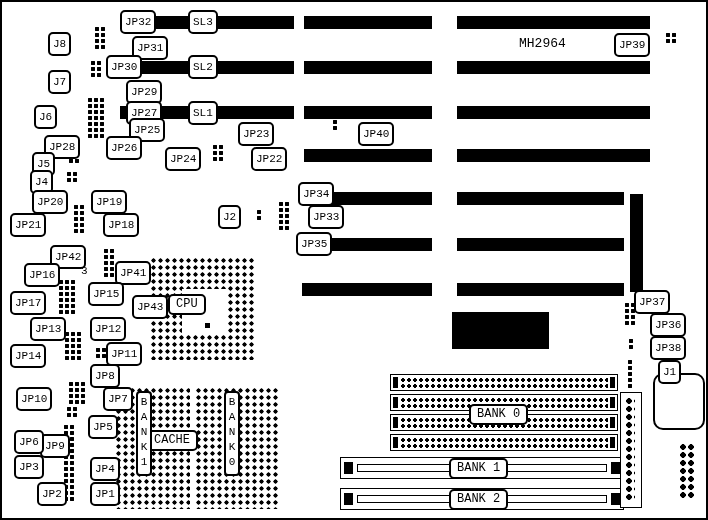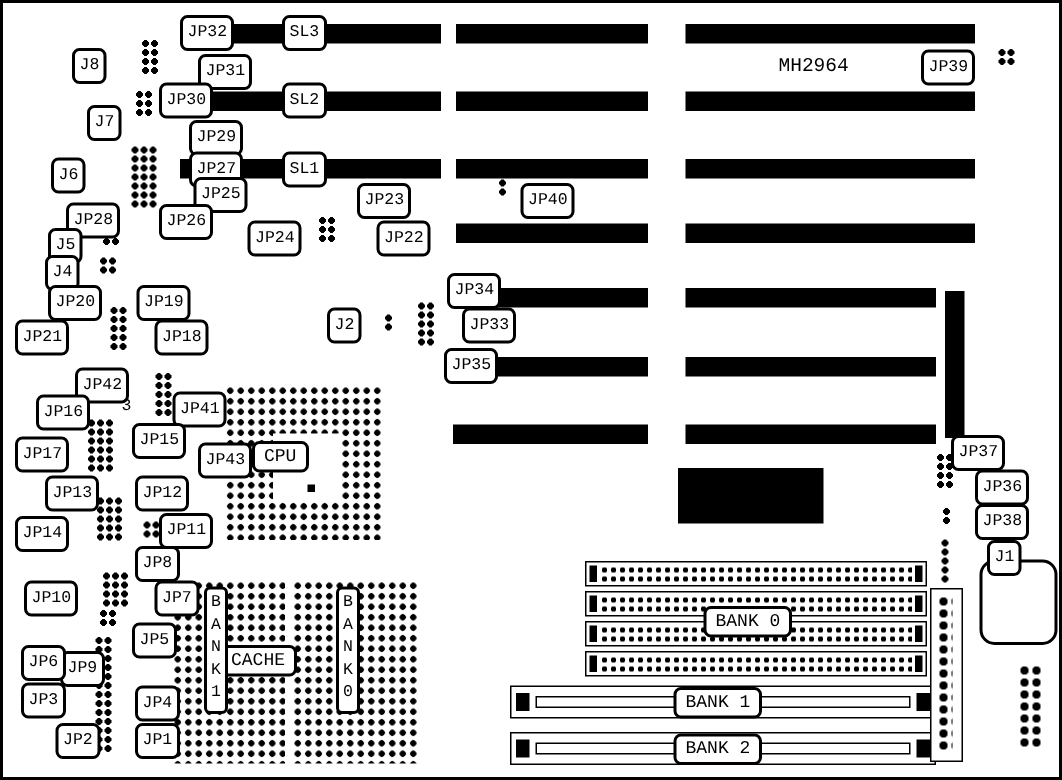--- a/index.html
+++ b/index.html
@@ -129,21 +129,21 @@
   <div class="jmp" style="left:625px;top:357px;width:6px;height:30px"></div>
 
   <div class="lbl" style="left:186px;top:8px">SL3</div>
   <div class="lbl" style="left:186px;top:53px">SL2</div>
   <div class="lbl" style="left:186px;top:99px">SL1</div>
 
   <div class="lbl" style="left:118px;top:8px">JP32</div>
   <div class="lbl" style="left:46px;top:30px">J8</div>
   <div class="lbl" style="left:130px;top:34px">JP31</div>
   <div class="lbl" style="left:104px;top:53px">JP30</div>
-  <div class="lbl" style="left:56px;top:68px">J7</div>
+  <div class="lbl" style="left:46px;top:68px">J7</div>
   <div class="lbl" style="left:124px;top:78px">JP29</div>
   <div class="lbl" style="left:32px;top:103px">J6</div>
   <div class="lbl" style="left:124px;top:99px">JP27</div>
   <div class="lbl" style="left:127px;top:116px">JP25</div>
   <div class="lbl" style="left:42px;top:133px">JP28</div>
   <div class="lbl" style="left:104px;top:134px">JP26</div>
   <div class="lbl" style="left:30px;top:150px">J5</div>
   <div class="lbl" style="left:28px;top:168px">J4</div>
 
   <div class="lbl" style="left:30px;top:188px">JP20</div>
@@ -169,21 +169,21 @@
   <div class="lbl" style="left:86px;top:413px">JP5</div>
   <div class="lbl" style="left:12px;top:428px">JP6</div>
   <div class="lbl" style="left:12px;top:453px">JP3</div>
   <div class="lbl" style="left:88px;top:455px">JP4</div>
   <div class="lbl" style="left:35px;top:480px">JP2</div>
   <div class="lbl" style="left:88px;top:480px">JP1</div>
 
   <div class="lbl" style="left:236px;top:120px">JP23</div>
   <div class="lbl" style="left:163px;top:145px">JP24</div>
   <div class="lbl" style="left:249px;top:145px">JP22</div>
-  <div class="lbl" style="left:345px;top:120px">JP40</div>
+  <div class="lbl" style="left:356px;top:120px">JP40</div>
   <div class="lbl" style="left:296px;top:180px">JP34</div>
   <div class="lbl" style="left:216px;top:203px">J2</div>
   <div class="lbl" style="left:306px;top:203px">JP33</div>
   <div class="lbl" style="left:294px;top:230px">JP35</div>
 
   <div class="txt" style="left:517px;top:34px;font-size:13px">MH2964</div>
   <div class="lbl" style="left:612px;top:31px">JP39</div>
   <div class="lbl" style="left:632px;top:288px">JP37</div>
   <div class="lbl" style="left:648px;top:311px">JP36</div>
   <div class="lbl" style="left:648px;top:334px">JP38</div>

